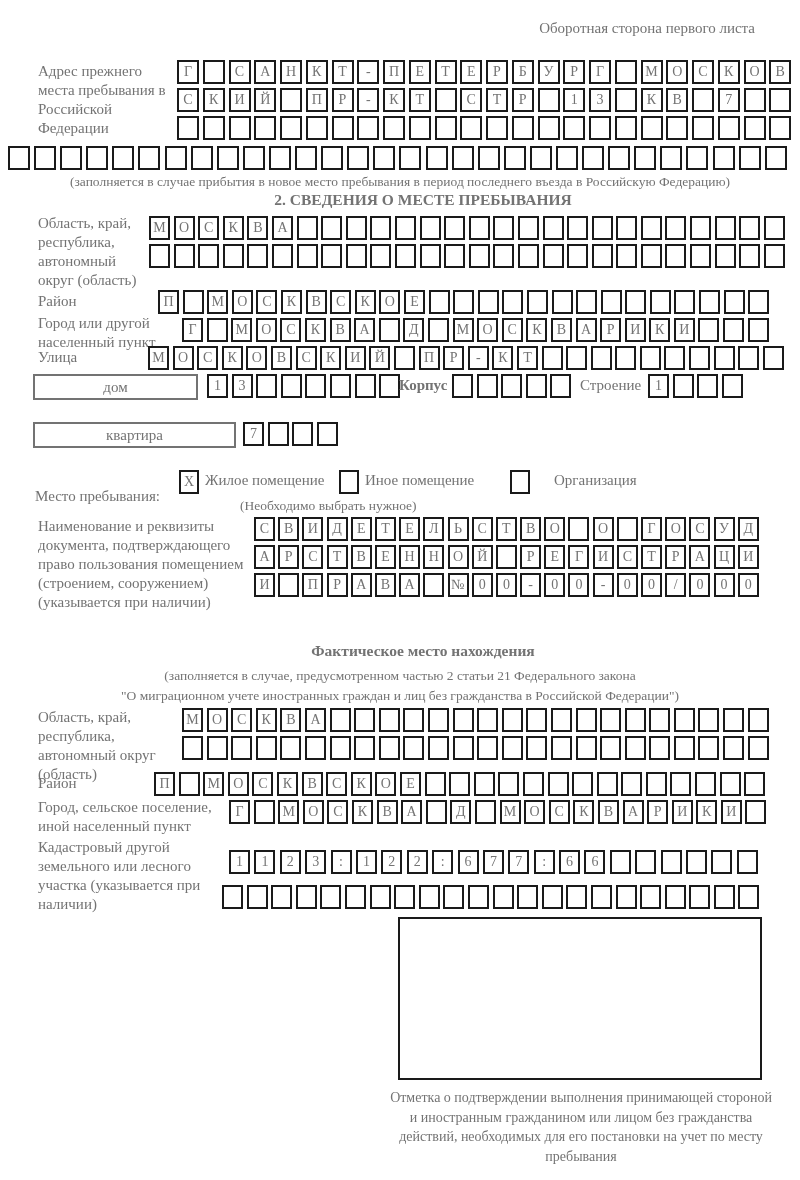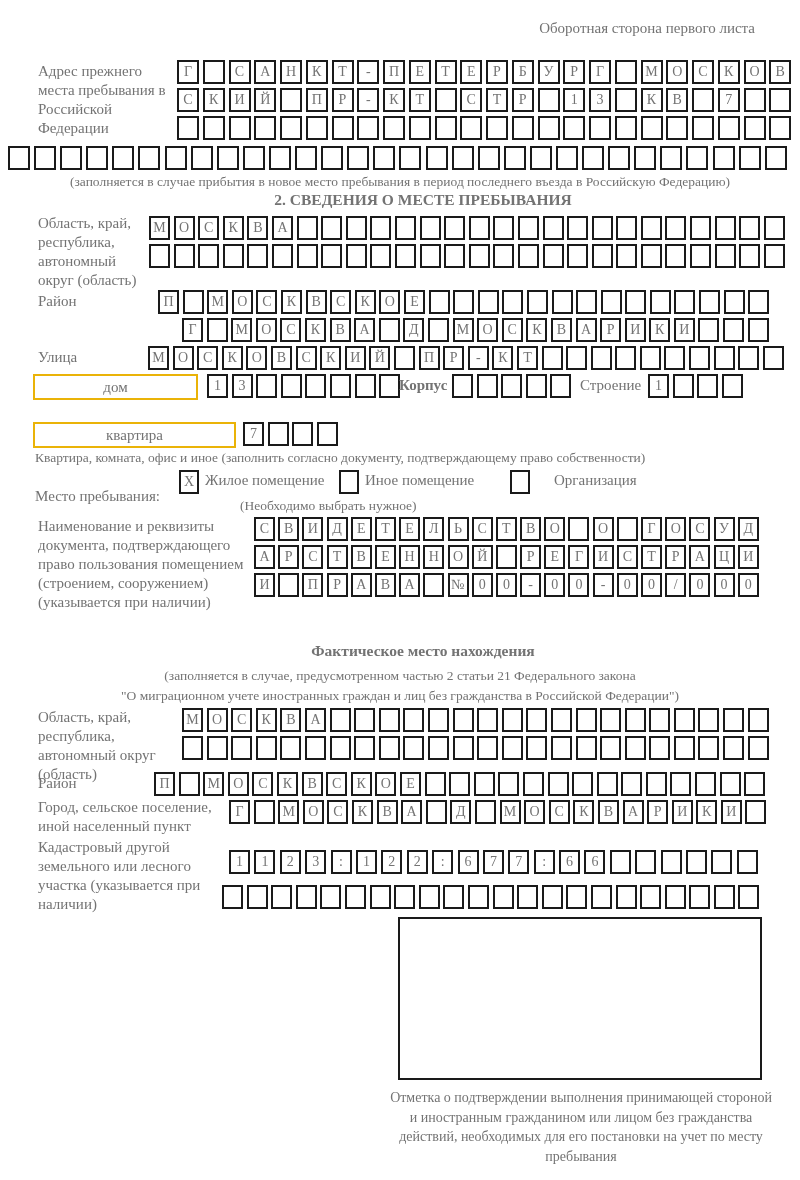--- a/index.html
+++ b/index.html
@@ -12,21 +12,21 @@
   .center {text-align:center;}
   .title {position:absolute; left:0; width:800px; font-weight:bold; font-size:15.5px; text-align:center;padding-left:23px;}
   .cellrow {position:absolute; display:flex; height:24px;}
   .cell {flex:0 0 auto; width:21px; height:24px; margin-right:3.6px; border:2px solid #1a1a1a;
          box-sizing:border-box; display:flex; align-items:center; justify-content:center;
          font-size:14px; line-height:1; background:#fff;}
   .p26 .cell {width:22px; margin-right:3.75px;}
   .full .cell {width:22px; margin-right:4.1px;}
   .p24 .cell {margin-right:3.2px;}
   .p25 .cell {margin-right:4.4px;}
-  .widebox {position:absolute; height:26px; border:2px solid #eab308; box-sizing:border-box;
+  .widebox {position:absolute; height:26px; border:2px solid #737373; box-sizing:border-box;
             display:flex; align-items:center; justify-content:center; font-size:15px; background:#fff;}
   .cbox {position:absolute; width:20px; height:24px; border:2px solid #1a1a1a; box-sizing:border-box;
          text-align:center; font-size:14px; line-height:20px; background:#fff;}
   .stampbox {position:absolute; left:398px; top:917px; width:364px; height:163px;
              border:2px solid #1a1a1a; box-sizing:border-box; background:#fff;}
 </style>
 </head>
 <body>
 
 <div class="page">
@@ -228,20 +228,21 @@
       <span class="cell"></span>
       <span class="cell"></span>
       <span class="cell"></span>
       <span class="cell"></span>
       <span class="cell"></span>
       <span class="cell"></span>
       <span class="cell"></span>
       <span class="cell"></span>
     </div>
 
+  <div class="label" style="left:38px; top:314px; width:145px;">Город или другой населенный пункт</div>
   <div class="cellrow" style="left:182px; top:318px;">
       <span class="cell">Г</span>
       <span class="cell"></span>
       <span class="cell">М</span>
       <span class="cell">О</span>
       <span class="cell">С</span>
       <span class="cell">К</span>
       <span class="cell">В</span>
       <span class="cell">А</span>
       <span class="cell"></span>
@@ -323,21 +324,20 @@
 
   <div class="widebox" style="left:33px; top:422px; width:203px;">
     <span>квартира</span>
   </div>
   <div class="cellrow" style="left:243px; top:422px;">
       <span class="cell">7</span>
       <span class="cell"></span>
       <span class="cell"></span>
       <span class="cell"></span>
     </div>
-  <div class="caption" style="left:35px; top:448px; width:740px;">Квартира, комната, офис и иное (заполнить согласно документу, подтверждающему право собственности)</div>
 
   <div class="inline-label" style="left:35px; top:488px;">Место пребывания:</div>
   <div class="cbox" style="left:179px; top:470px;">X</div>
   <div class="inline-label" style="left:205px; top:472px;">Жилое помещение</div>
   <div class="cbox" style="left:339px; top:470px;"></div>
   <div class="inline-label" style="left:365px; top:472px;">Иное помещение</div>
   <div class="cbox" style="left:510px; top:470px;"></div>
   <div class="inline-label" style="left:554px; top:472px;">Организация</div>
   <div class="caption" style="left:240px; top:496px;">(Необходимо выбрать нужное)</div>
 

